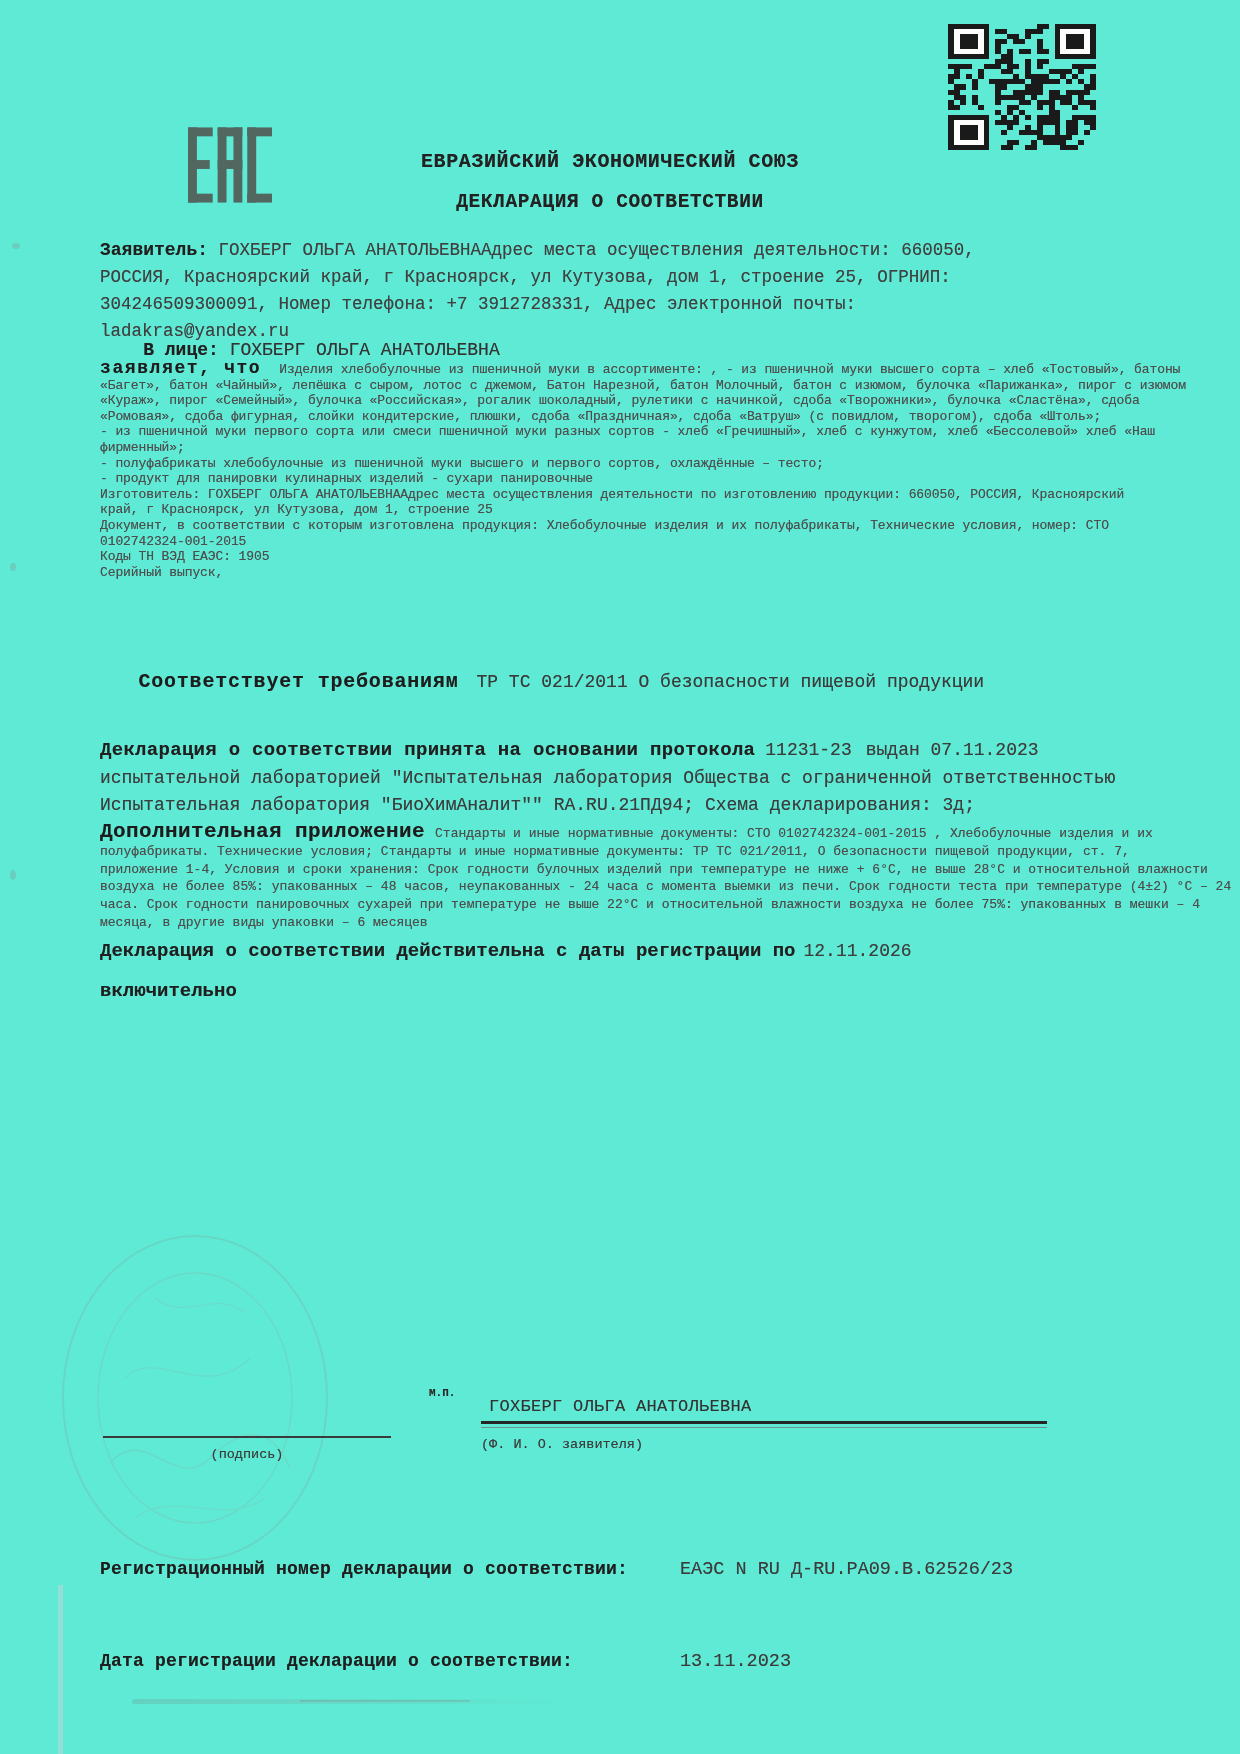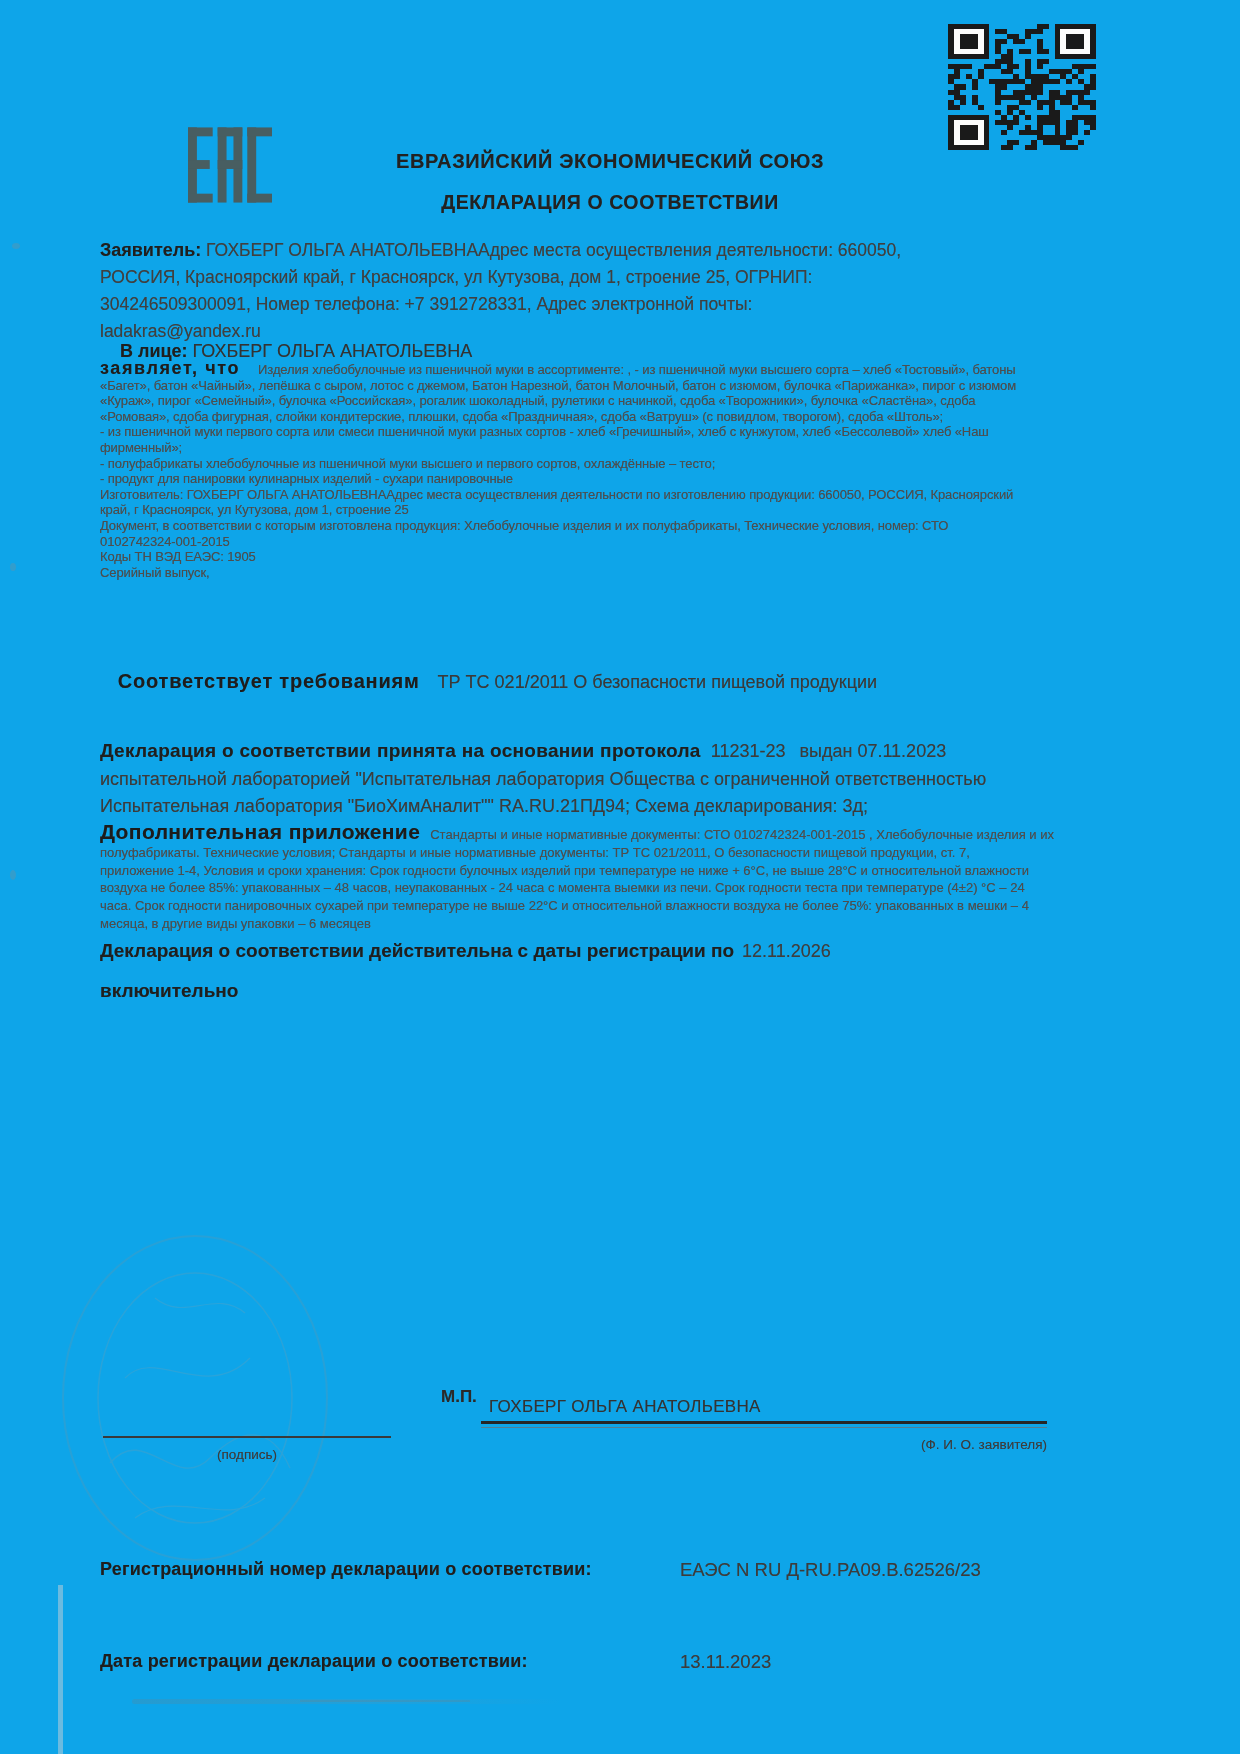--- a/index.html
+++ b/index.html
@@ -1,18 +1,18 @@
 <!DOCTYPE html>
 <html lang="ru"><head>
 <meta charset="utf-8">
 <style>
   html,body{margin:0;padding:0;background:#ffffff;}
   .page{
-    position:relative;width:1240px;height:1754px;background:#0ea5e9;
-    font-family:Liberation Sans, sans-serif;color:#3b3b3b;overflow:hidden;
+    position:relative;width:1240px;height:1754px;background:#5eead4;
+    font-family:Liberation Mono, monospace;color:#3b3b3b;overflow:hidden;
     text-shadow:0 0 .5px rgba(70,70,70,.55);
   }
   .abs{position:absolute;}
   b,.b{font-weight:bold;color:#1f1f1f;}
   .line{white-space:pre;}
   
   .org-title{top:150px;left:0;width:1220px;text-align:center;font-size:20px;font-weight:bold;color:#222;letter-spacing:.6px;}
   .doc-title{top:191px;left:0;width:1220px;text-align:center;font-size:19.5px;font-weight:bold;color:#222;letter-spacing:.6px;}
   .eac{top:126px;left:188px;opacity:.88;}
   .qr{top:24px;left:948px;}
@@ -29,25 +29,25 @@
   .basis .lbl{font-size:19px;letter-spacing:.3px;}
   .basis .pnum{margin-left:10px;}
   .basis .iss{margin-left:14px;}
   .addinfo{top:823px;left:100px;font-size:13px;line-height:17.8px;color:#4e4e4e;}
   .addinfo .lbl{font-size:21px;font-weight:bold;color:#1c1c1c;letter-spacing:.4px;margin-right:10px;}
   .validity{top:940px;left:100px;font-size:19px;color:#3a3a3a;}
   .validity .date{font-weight:normal;font-size:18px;color:#3e3e3e;margin-left:8px;}
   .validity .suffix{display:block;margin-top:18px;}
   
   .stamp{top:1228px;left:55px;opacity:.20;filter:blur(.7px);}
-  .mp{top:1387px;left:429px;font-size:17px;font-weight:bold;color:#2a2a2a;margin-left:12px;}
+  .mp{top:1387px;left:429px;font-size:11px;font-weight:bold;color:#2a2a2a;}
   .sig-name{top:1397px;left:489px;font-size:17px;color:#333;letter-spacing:.3px;}
   .rline-a{top:1421px;left:481px;width:566px;height:3px;background:#262626;}
   .rline-b{top:1427px;left:481px;width:566px;height:1px;background:#6d6d6d;opacity:.7;}
-  .rcap{top:1437px;left:481px;width:566px;text-align:right;font-size:13.5px;color:#3c3c3c;}
+  .rcap{top:1437px;left:481px;width:566px;text-align:left;font-size:13.5px;color:#3c3c3c;}
   .lline{top:1436px;left:103px;width:288px;height:2px;background:#3a3a3a;}
   .lcap{top:1447px;left:103px;width:288px;text-align:center;font-size:13.5px;color:#3c3c3c;}
   
   .reg1l{top:1559px;left:100px;font-size:18px;font-weight:bold;color:#1e1e1e;letter-spacing:.2px;}
   .reg1v{top:1559px;left:680px;font-size:18.5px;color:#3c3c3c;}
   .reg2l{top:1651px;left:100px;font-size:18px;font-weight:bold;color:#1e1e1e;letter-spacing:.2px;}
   .reg2v{top:1651px;left:680px;font-size:18.5px;color:#3c3c3c;}
   
   .speck{background:#8a8a8a;opacity:.3;border-radius:50%;}
   .smudge1{top:1699px;left:132px;width:430px;height:5px;border-radius:3px;

